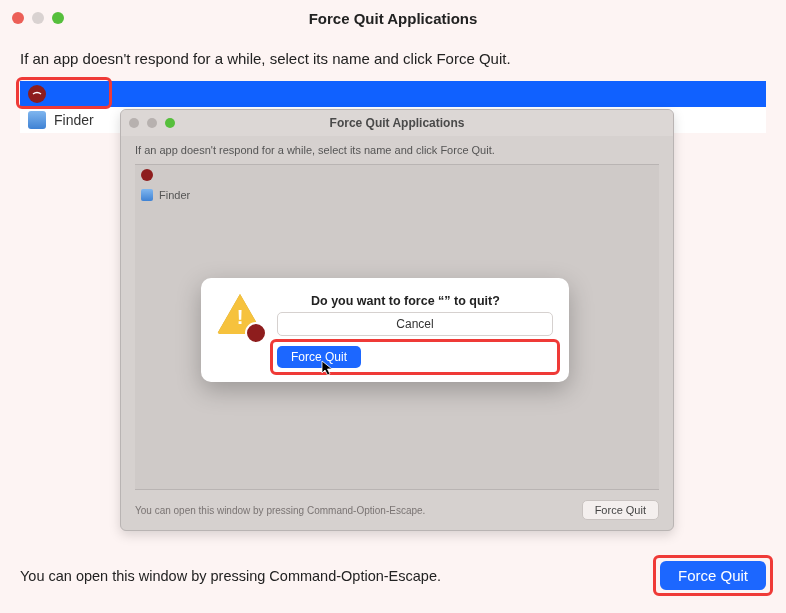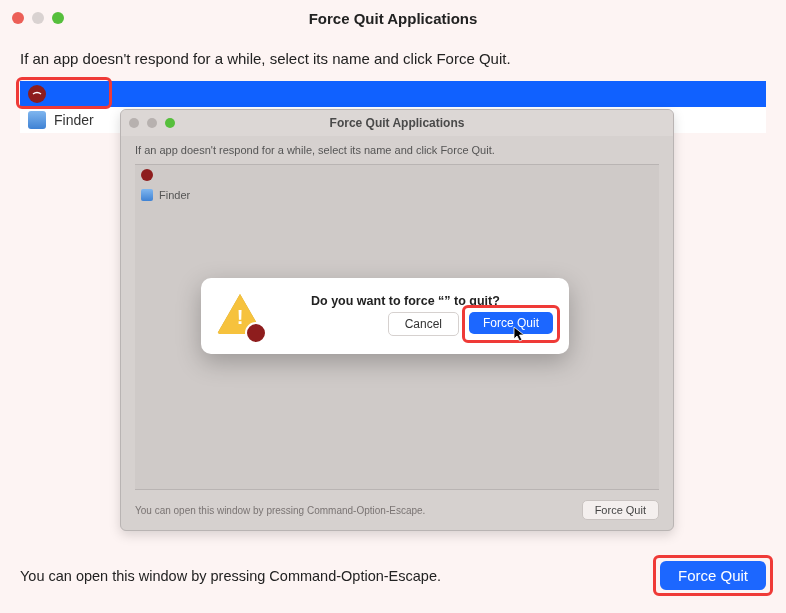--- a/index.html
+++ b/index.html
@@ -124,21 +124,21 @@
   }
   .warn-bang { position:absolute; top:12px; left:0; right:0; text-align:center; color:#fff; font-weight:700; font-size:20px;}
   .warn-badge {
     position:absolute; bottom:-4px; right:-4px;
     width:22px; height:22px; border-radius:50%;
     background:#8e1d1d; border:2px solid #fff;
   }
   .dialog-text { flex:1 1 auto; }
   .dialog-title { font-size:12.5px; font-weight:700; color:#222; margin-bottom:4px;padding-left:34px;}
   .dialog-sub { font-size:11px; color:#555; margin-bottom:14px;}
-  .dialog-btns { display:flex; justify-content:flex-end; gap:10px; }
+  .dialog-btns { display:flex; justify-content:flex-end; gap:10px;flex-direction:column; }
   .btn-cancel {
     background:#fff; border:1px solid #d6d1cf; border-radius:5px;
     padding:4px 16px; font-size:12px; color:#333;
   }
   .btn-fq {
     background:#1c67ff; border:none; border-radius:5px; color:#fff;
     padding:4px 14px; font-size:12px; font-weight:500;
     position:relative;
   }
   .cursor {

